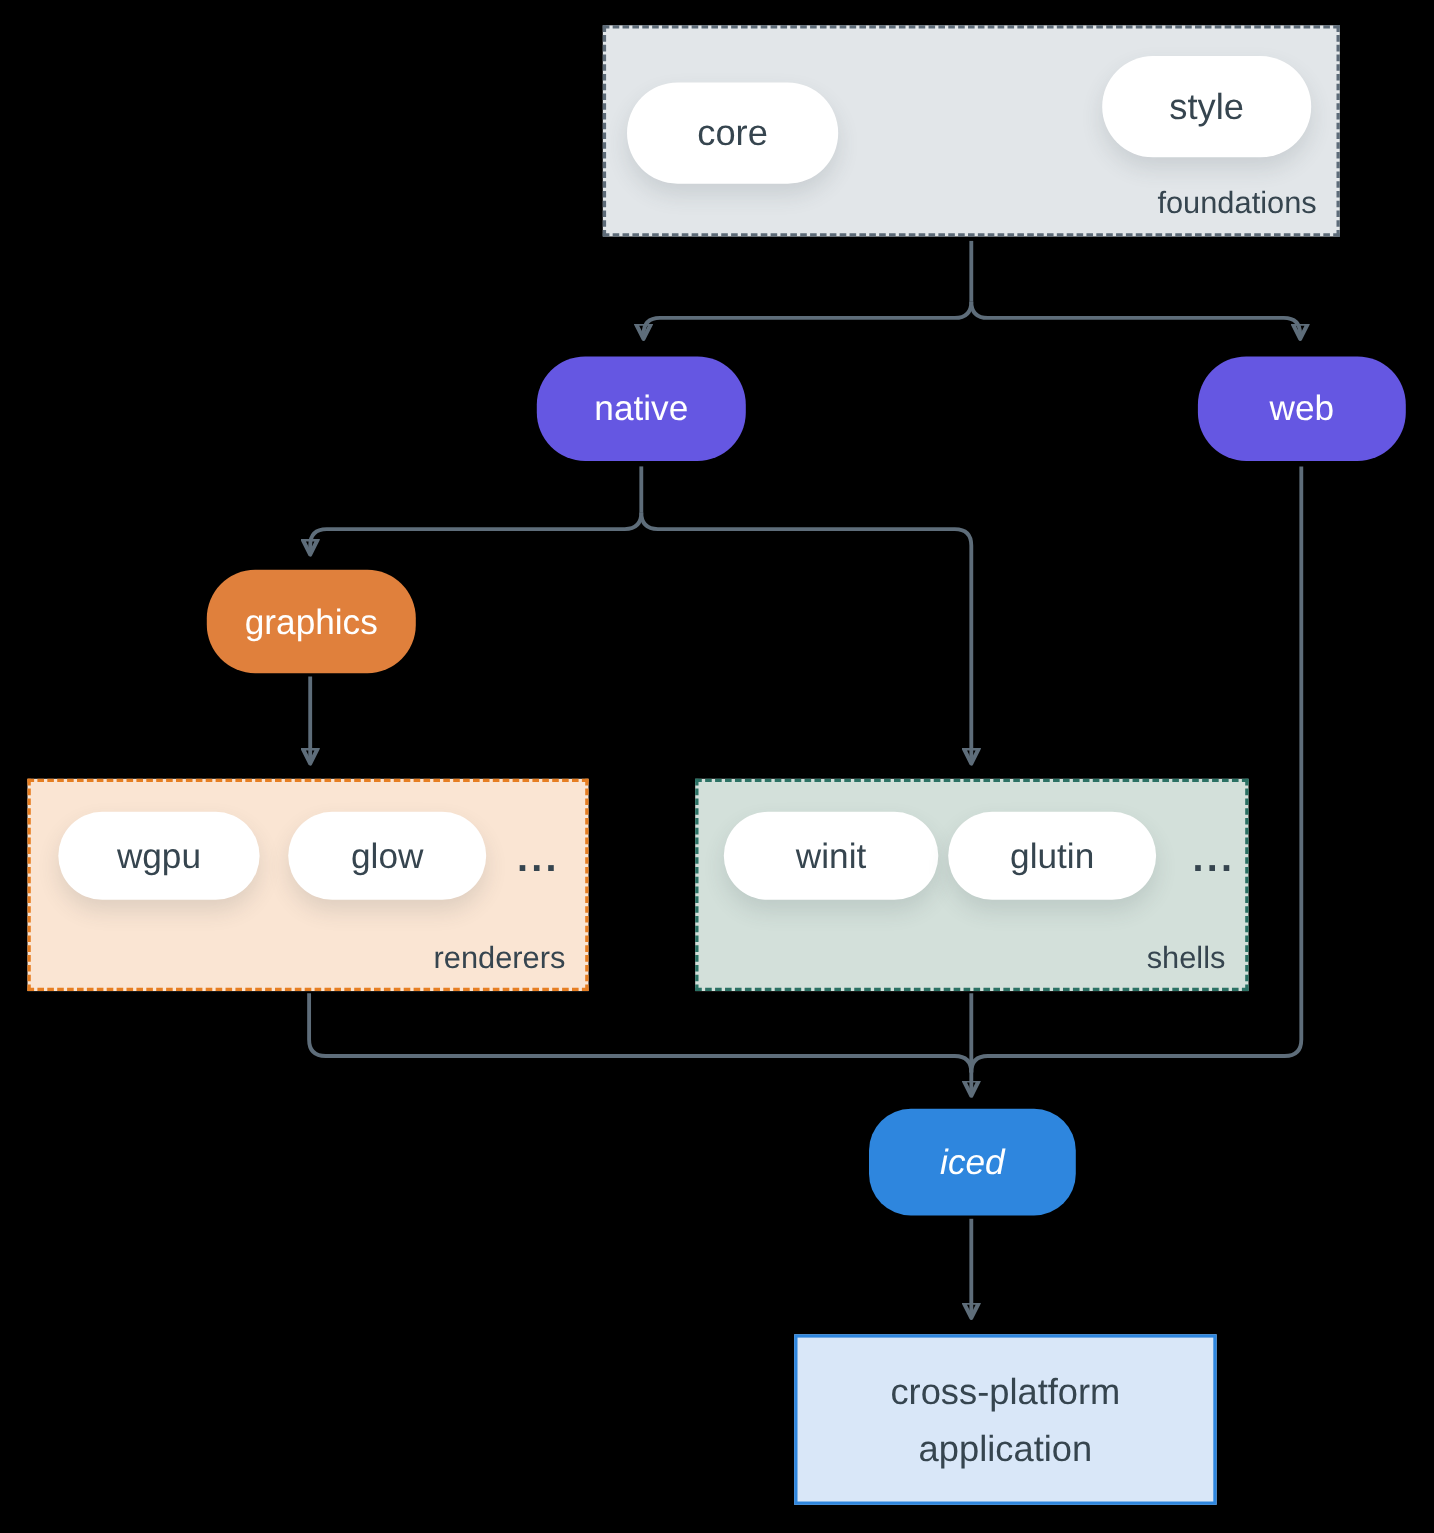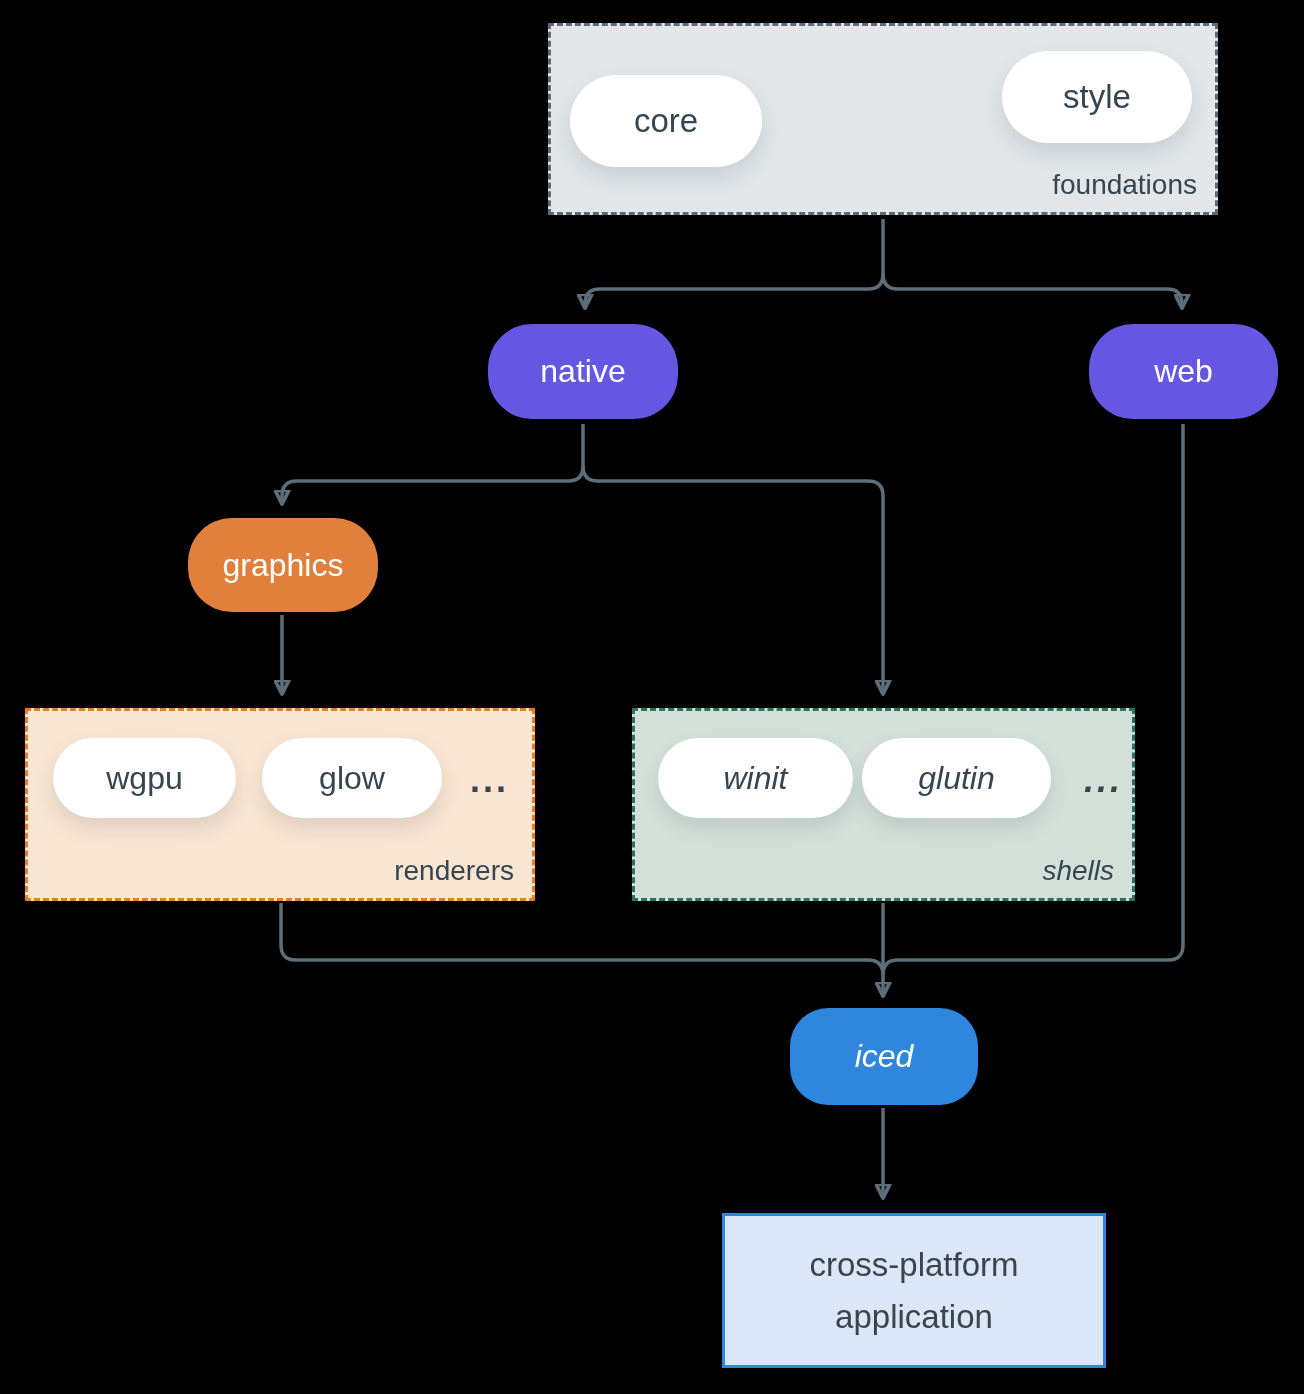--- a/index.html
+++ b/index.html
@@ -55,21 +55,20 @@
   }
   .group-renderers{
     left:25px;top:708px;width:510px;height:193px;
     background:var(--renderers-fill);
     border-color:var(--renderers-border);
   }
   .group-shells{
     left:632px;top:708px;width:503px;height:193px;
     background:var(--shells-fill);
     border-color:var(--shells-border);
-    font-style:italic;
   }
   .group-label{
     position:absolute;
     right:18px;bottom:11px;
     font-size:28px;
     color:var(--text-dark);
     margin-top:44px;
   }
   .white-pill{
     position:absolute;

